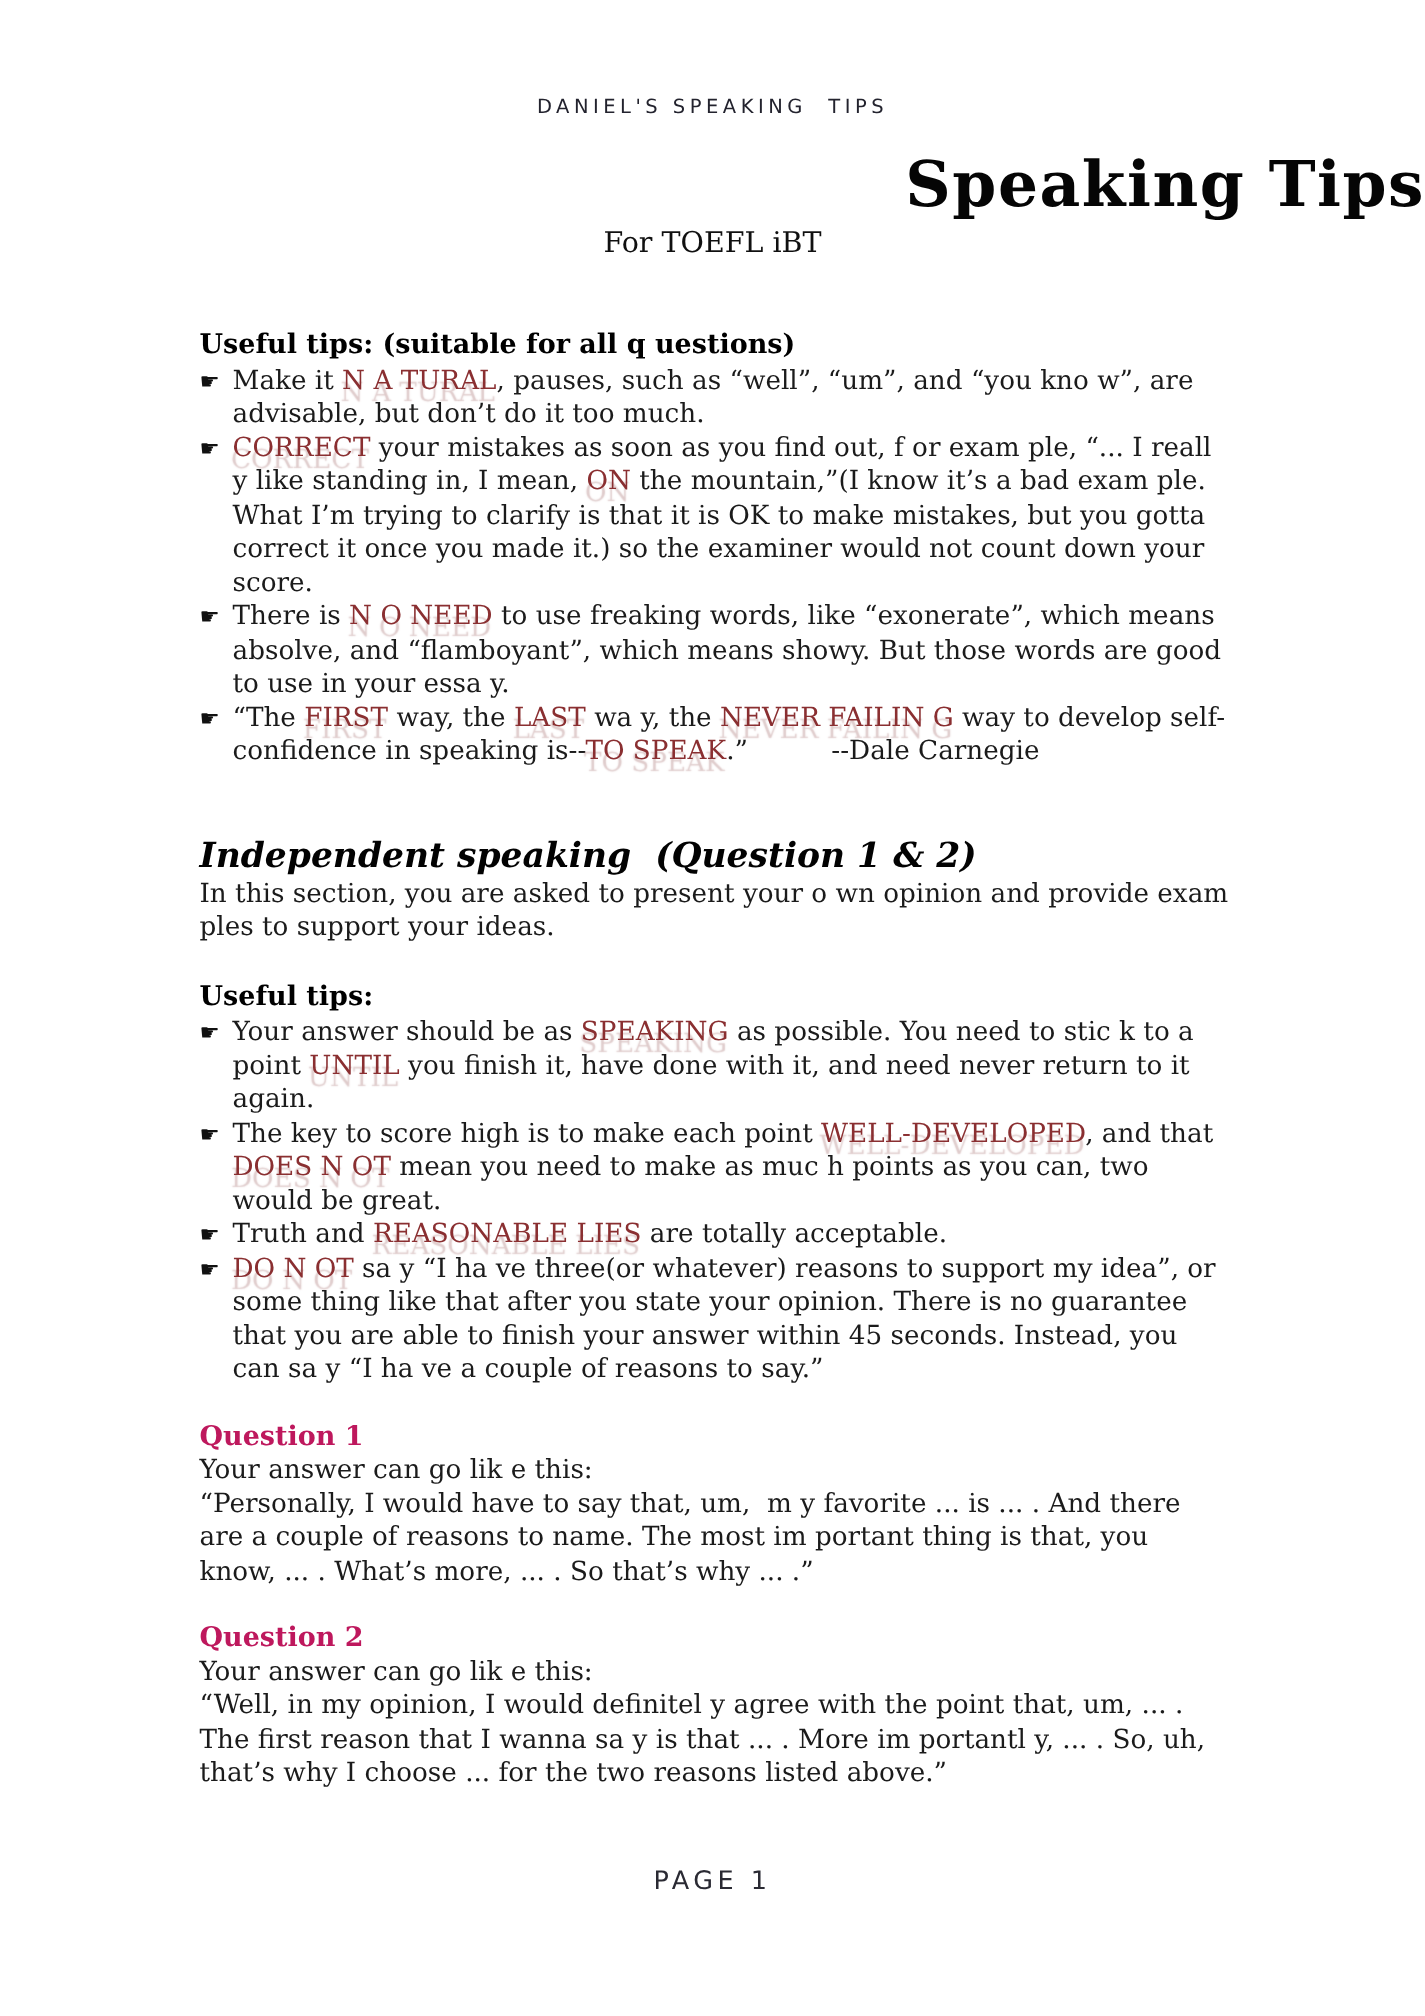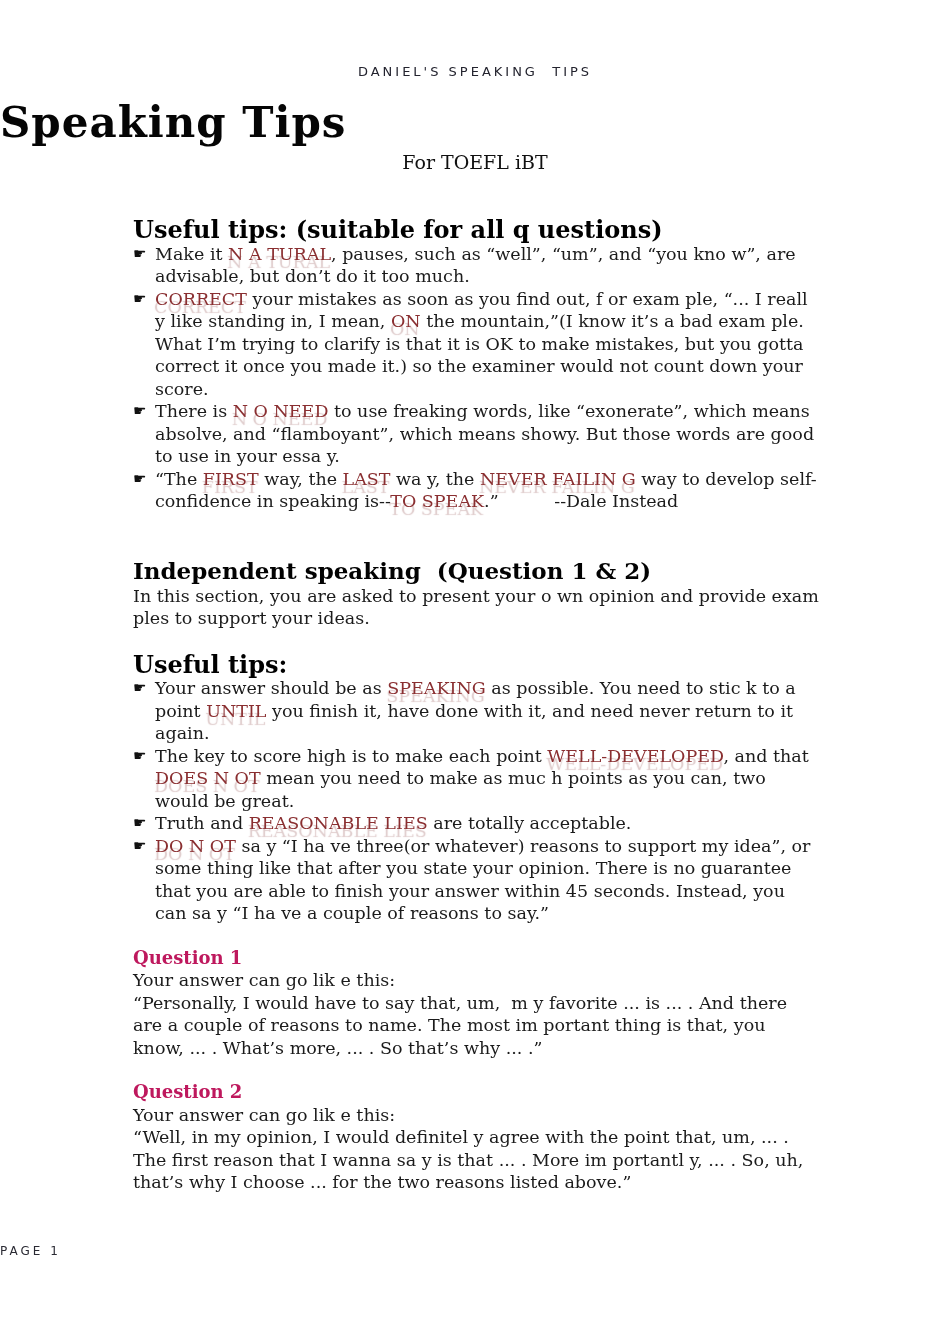--- a/index.html
+++ b/index.html
@@ -11,64 +11,65 @@
     -webkit-font-smoothing:antialiased;
   }
   .content{padding:0 130px 0 133px;}
   .doc-header{
     padding-top:64px;text-align:center;
     font-family:"DejaVu Sans","Liberation Sans",sans-serif;
     font-size:13px;letter-spacing:3px;color:#23232e;
     white-space:pre-wrap;font-weight:500;
   }
   .doc-title{
-    margin-top:22px;text-align:left;
+    margin-top:22px;text-align:right;
     font-size:42px;font-weight:800;letter-spacing:1px;color:#050505;
     line-height:1.05;
   }
   .doc-subtitle{
     margin-top:6px;text-align:center;
     font-size:19px;color:#101010;white-space:pre-wrap;
   }
   .tips-heading{
     margin-top:46px;
-    font-size:24px;font-weight:700;color:#000;white-space:pre-wrap;
+    font-size:18px;font-weight:700;color:#000;white-space:pre-wrap;
     line-height:22.5px;
   }
   .tip-list{margin-top:1px;}
   .tip{display:flex;align-items:flex-start;font-size:17.5px;line-height:22.5px;}
   .finger{
     flex:0 0 22px;
     font-family:"DejaVu Sans","Liberation Sans",sans-serif;
     font-size:15px;line-height:22.5px;color:#111;
   }
   .tip-text{flex:1;white-space:pre-wrap;}
   .hl{
     color:#8a2f31;
     text-shadow:-1px 8px 1px rgba(173,122,122,0.40);
     text-align:right;
   }
   .section-heading{
     margin-top:44px;
     font-size:23px;font-weight:800;color:#020202;white-space:pre-wrap;
     line-height:28px;
+    font-style:italic;
   }
   .paragraph{
     font-size:17.5px;line-height:22.5px;white-space:pre-wrap;
   }
   .tips-heading.second{margin-top:24px;}
   .q-block{margin-top:22px;}
   .q-heading{
     font-size:18px;font-weight:700;color:#be185d;line-height:22.5px;white-space:pre-wrap;
   }
   .line{font-size:17.5px;line-height:22.5px;white-space:pre-wrap;}
   .doc-footer{
-    position:absolute;left:0;right:0;top:1244px;text-align:left;
+    position:absolute;left:0;right:0;top:1244px;text-align:center;
     font-family:"DejaVu Sans","Liberation Sans",sans-serif;
-    font-size:12px;letter-spacing:3px;color:#2a2a33;white-space:pre-wrap;
+    font-size:17px;letter-spacing:3px;color:#2a2a33;white-space:pre-wrap;
   }
 </style>
 </head>
 <body>
 
 <div class="page">
   <div class="doc-header">DANIEL'S SPEAKING  TIPS</div>
   <div class="doc-title">Speaking Tips</div>
   <div class="doc-subtitle">For TOEFL iBT</div>
 
@@ -82,21 +83,21 @@
         <div class="tip">
           <span class="finger">☛</span>
           <span class="tip-text"><span class="hl">CORRECT</span><span> your mistakes as soon as you find out, f or exam ple, “... I reall y like standing in, I mean, </span><span class="hl">ON</span><span> the mountain,”(I know it’s a bad exam ple. What I’m trying to clarify is that it is OK to make mistakes, but you gotta correct it once you made it.) so the examiner would not count down your score.</span></span>
         </div>
         <div class="tip">
           <span class="finger">☛</span>
           <span class="tip-text"><span>There is </span><span class="hl">N O NEED</span><span> to use freaking words, like “exonerate”, which means absolve, and “flamboyant”, which means showy. But those words are good to use in your essa y.</span></span>
         </div>
         <div class="tip">
           <span class="finger">☛</span>
-          <span class="tip-text"><span>“The </span><span class="hl">FIRST</span><span> way, the </span><span class="hl">LAST</span><span> wa y, the </span><span class="hl">NEVER FAILIN G</span><span> way to develop self-confidence in speaking is--</span><span class="hl">TO SPEAK</span><span>.”          --Dale Instead</span></span>
+          <span class="tip-text"><span>“The </span><span class="hl">FIRST</span><span> way, the </span><span class="hl">LAST</span><span> wa y, the </span><span class="hl">NEVER FAILIN G</span><span> way to develop self-confidence in speaking is--</span><span class="hl">TO SPEAK</span><span>.”          --Dale Carnegie</span></span>
         </div>
       </div>
 
     <div class="section-heading">Independent speaking  (Question 1 &amp; 2)</div>
     <div class="paragraph">In this section, you are asked to present your o wn opinion and provide exam ples to support your ideas.</div>
 
     <div class="tips-heading second">Useful tips:</div>
     <div class="tip-list">
         <div class="tip">
           <span class="finger">☛</span>

